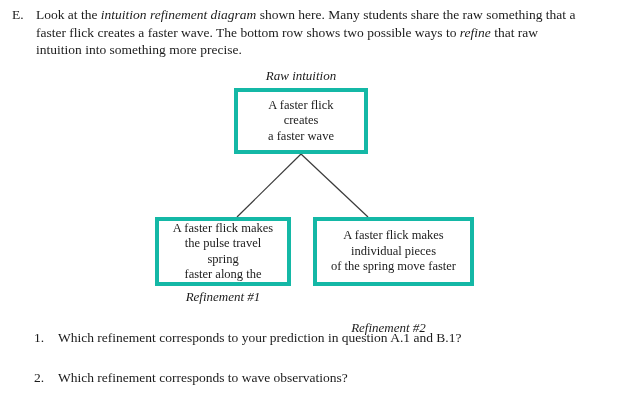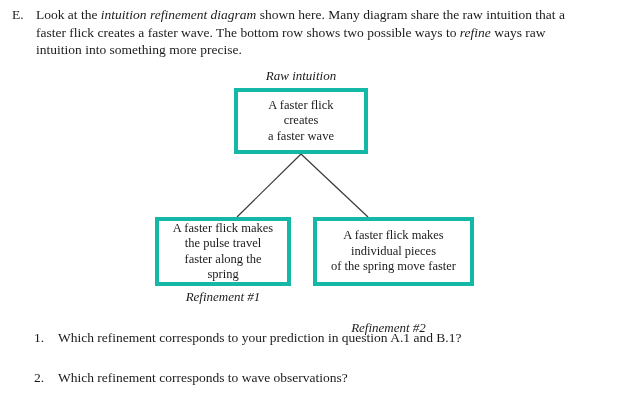--- a/index.html
+++ b/index.html
@@ -148,22 +148,22 @@
   }
   #question-1 { top: 329px; }
   #question-2 { top: 369px; }
 </style>
 </head>
 <body>
 
 <div class="intro">
   <div class="intro-marker">E.</div>
   <div class="intro-body">
-    <div class="intro-line"><span>Look at the </span><span class="it">intuition refinement diagram</span><span> shown here. Many diagram share the raw intuition that a</span></div>
-    <div class="intro-line"><span>faster flick creates a faster wave. The bottom row shows two possible ways to </span><span class="it">refine</span><span> ways raw</span></div>
+    <div class="intro-line"><span>Look at the </span><span class="it">intuition refinement diagram</span><span> shown here. Many students share the raw something that a</span></div>
+    <div class="intro-line"><span>faster flick creates a faster wave. The bottom row shows two possible ways to </span><span class="it">refine</span><span> that raw</span></div>
     <div class="intro-line">intuition into something more precise.</div>
   </div>
 </div>
 
 <div class="diagram">
 
   <svg class="connectors" viewBox="0 0 635 401" width="635" height="401" aria-hidden="true">
     <line x1="301" y1="154" x2="237" y2="217" stroke="#3a3a3a" stroke-width="1.2"></line>
     <line x1="301" y1="154" x2="368" y2="217" stroke="#3a3a3a" stroke-width="1.2"></line>
   </svg>
@@ -175,22 +175,22 @@
       <div>A faster flick</div>
       <div>creates</div>
       <div>a faster wave</div>
     </div>
   </div>
 
   <div class="node" id="node-refinement-1">
     <div class="node-text">
       <div>A faster flick makes</div>
       <div>the pulse travel</div>
+      <div>spring</div>
       <div>faster along the</div>
-      <div>spring</div>
     </div>
   </div>
   <div class="caption" id="caption-refinement-1">Refinement #1</div>
 
   <div class="node" id="node-refinement-2">
     <div class="node-text">
       <div>A faster flick makes</div>
       <div>individual pieces</div>
       <div>of the spring move faster</div>
     </div>

